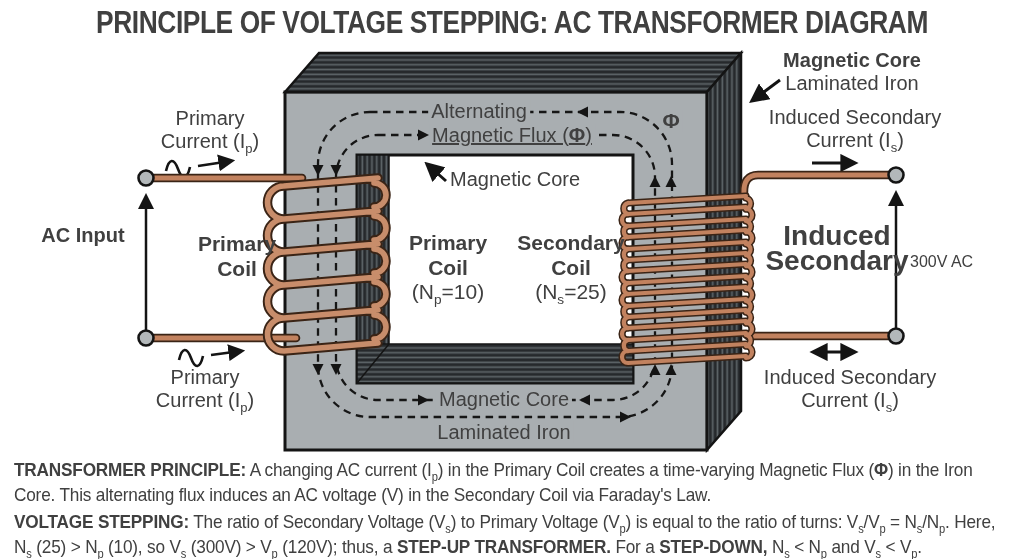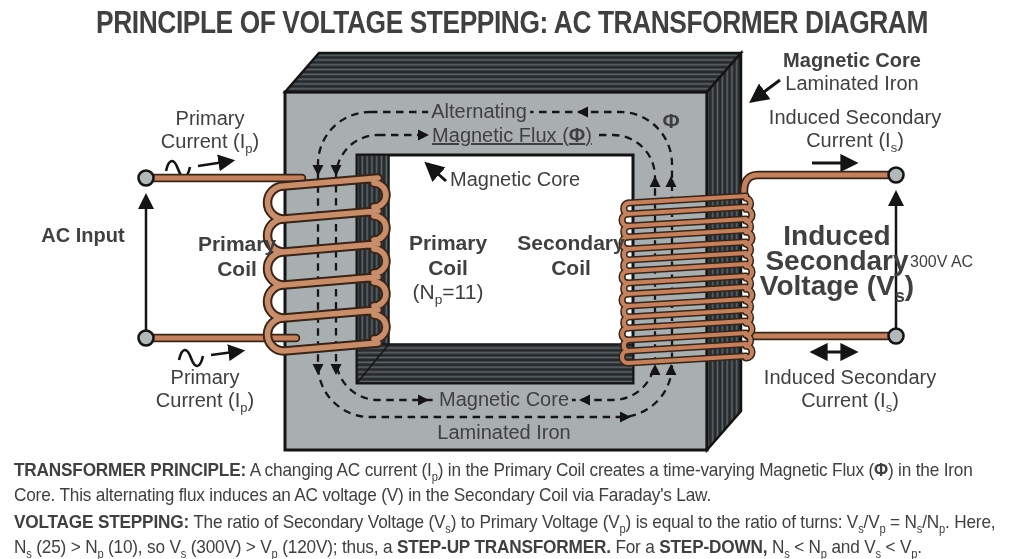--- a/index.html
+++ b/index.html
@@ -106,26 +106,27 @@
   </div>
 
   <div class="lbl b" style="left:237px;top:231px;line-height:25px;font-size:21px;">
     <div>Primary</div>
     <div>Coil</div>
   </div>
 
   <div class="lbl" style="left:448px;top:231px;line-height:24.5px;font-size:21px;">
     <div class="b">Primary</div>
     <div class="b">Coil</div>
-    <div><span>(N</span><sub>p</sub><span>=11)</span></div>
+    <div><span>(N</span><sub>p</sub><span>=10)</span></div>
   </div>
 
   <div class="lbl" style="left:571px;top:231px;line-height:24.5px;font-size:21px;">
     <div class="b">Secondary</div>
     <div class="b">Coil</div>
+    <div><span>(N</span><sub>s</sub><span>=25)</span></div>
   </div>
 
   <div class="lbl bg" style="left:479px;top:100px;">Alternating</div>
   <div class="lbl bg" style="left:512px;top:124px;text-decoration:underline;"><span>Magnetic Flux (</span><span style="font-weight: 700;">Φ</span><span>)</span></div>
   <div class="lbl bg b" style="left:671px;top:110px;font-size:21px;">Φ</div>
 
   <div class="lbl-left" style="left:450px;top:168px;">Magnetic Core</div>
 
   <div class="lbl" style="left:852px;top:49px;line-height:22.5px;">
     <div class="b">Magnetic Core</div>
@@ -133,21 +134,20 @@
   </div>
 
   <div class="lbl" style="left:855px;top:106px;line-height:23px;">
     <div>Induced Secondary</div>
     <div><span>Current (I</span><sub>s</sub><span>)</span></div>
   </div>
 
   <div class="lbl b" style="left:837px;top:223px;line-height:25px;font-size:28px;">
     <div>Induced</div>
     <div>Secondary</div>
-    <div><span>Voltage (V</span><sub>s</sub><span>)</span></div>
   </div>
 
   <div class="lbl-left" style="left:910px;top:251px;font-size:16px;">300V AC</div>
 
   <div class="lbl" style="left:850px;top:366px;line-height:23px;">
     <div>Induced Secondary</div>
     <div><span>Current (I</span><sub>s</sub><span>)</span></div>
   </div>
 
   <div class="lbl bg" style="left:504px;top:388px;">Magnetic Core</div>

